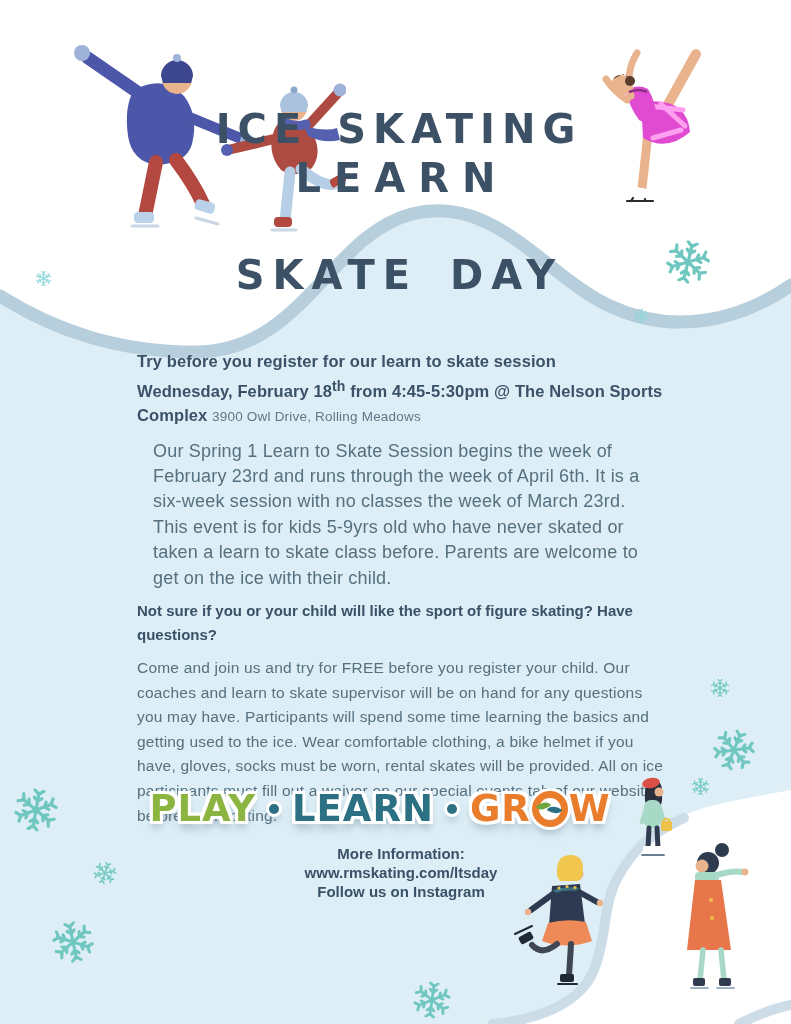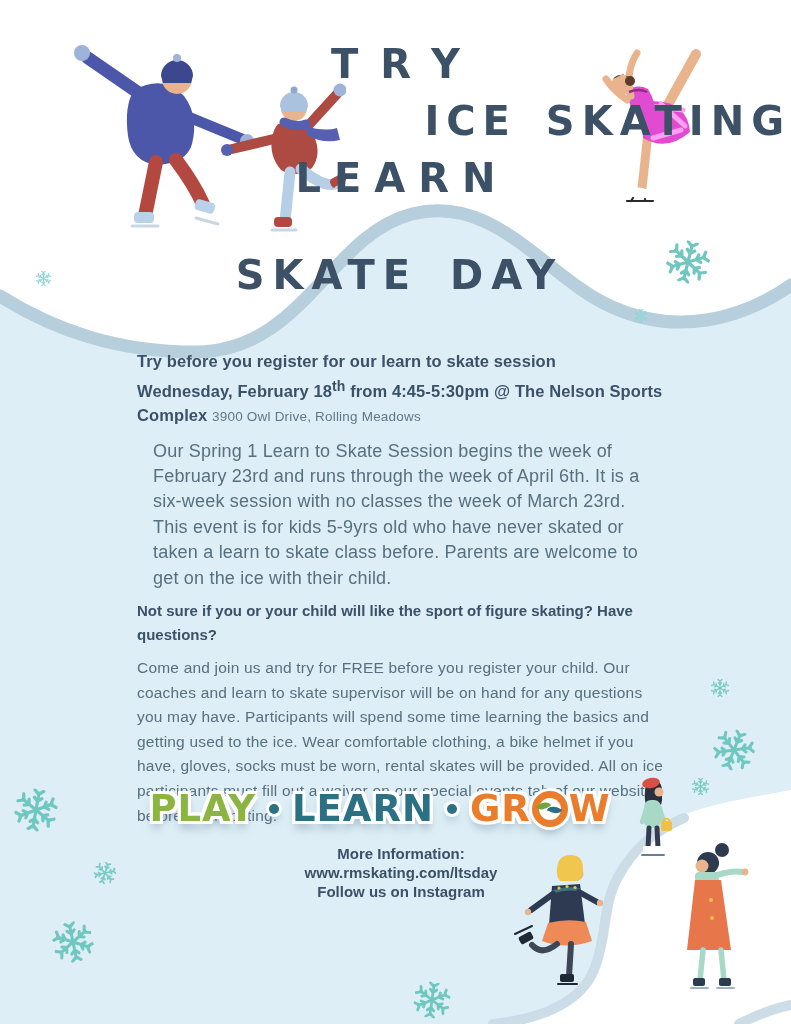--- a/index.html
+++ b/index.html
@@ -15,21 +15,21 @@
   #wave{left:0;top:0;}
 
   
   .title-line{
     position:absolute; left:0; width:791px; text-align:center;
     font-family:"DejaVu Sans","Liberation Sans",sans-serif;
     font-weight:700; color:#3c5166; font-size:40px; line-height:1;
     white-space:nowrap;
   }
   .tl0{top:44px;  letter-spacing:22px; text-indent:22px;}
-  .tl1{top:101px; letter-spacing:7px;  text-indent:7px; word-spacing:8px;text-align:right;}
+  .tl1{top:109px; letter-spacing:7px;  text-indent:7px; word-spacing:8px;}
   .tl2{top:158px; letter-spacing:13px; text-indent:13px;}
   .tl3{top:221px; letter-spacing:22px; text-indent:22px;}
   .tl4{top:255px; letter-spacing:8px;  text-indent:8px; word-spacing:10px;}
 
   
   .content{position:absolute; left:137px; top:349px; width:528px; color:#56707f;}
   .lead{font-weight:700; color:#3a5168; font-size:16.5px; line-height:24.5px; letter-spacing:.1px;}
   .lead sup{font-size:14px; vertical-align:6px;}
   .address{font-weight:400; font-size:13.5px; color:#5e7889; letter-spacing:.2px;}
   .para{font-size:18px; line-height:25.4px; margin:9px 0 0 16px; letter-spacing:.2px;}
@@ -167,21 +167,20 @@
     <path d="M38,56 Q32,32 44,13" stroke="#e9b48d" stroke-width="7" stroke-linecap="round" fill="none"></path>
     <path d="M34,60 Q20,50 13,39" stroke="#e9b48d" stroke-width="7" stroke-linecap="round" fill="none"></path>
     <circle cx="28" cy="45" r="10" fill="#e9b48d"></circle>
     <path d="M20,39 A11,11 0 0 1 38,40 L30,34 Z" fill="#5b3c2f"></path>
     <circle cx="37" cy="41" r="5" fill="#5b3c2f"></circle>
     <path d="M36,52 Q46,48 54,52" stroke="#8e2f86" stroke-width="2.5" fill="none"></path>
     <path d="M38,148 Q46,146 56,150 L54,158 Q44,158 36,156 Z" fill="#ffffff"></path>
     <path d="M34,161 H60 M40,158 L38,161 M52,159 L52,161" stroke="#2b2b2b" stroke-width="2.2" stroke-linecap="round"></path>
   </svg>
 
-  <div class="title-line tl0">TRY</div>
   <div class="title-line tl1">ICE SKATING</div>
   <div class="title-line tl2">LEARN</div>
   <div class="title-line tl4">SKATE DAY</div>
 
   <div class="content">
     <div class="lead">
       <span>Try before you register for our learn to skate session</span><br>
       <span>Wednesday, February 18</span><sup>th</sup><span> from 4:45-5:30pm @ The Nelson Sports</span><br>
       <span>Complex</span>
       <span class="address">3900 Owl Drive, Rolling Meadows</span>

